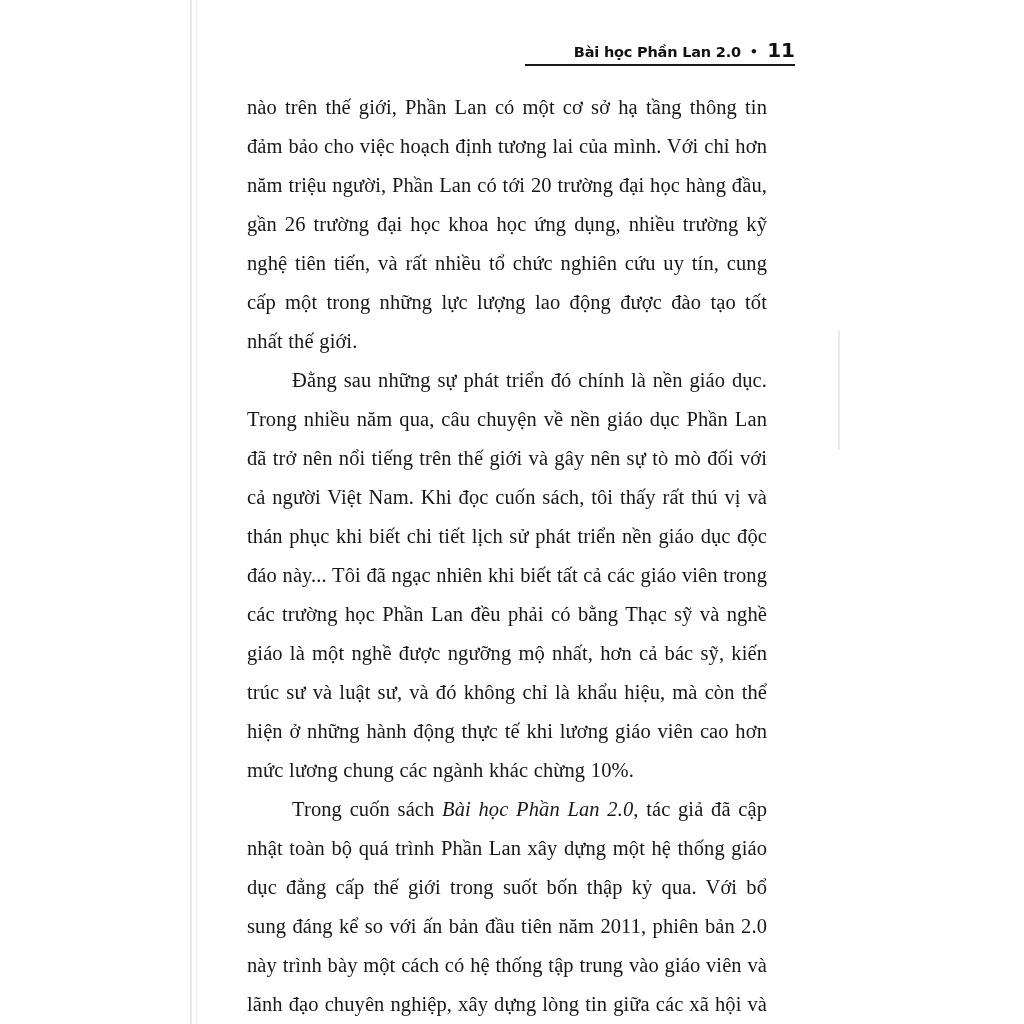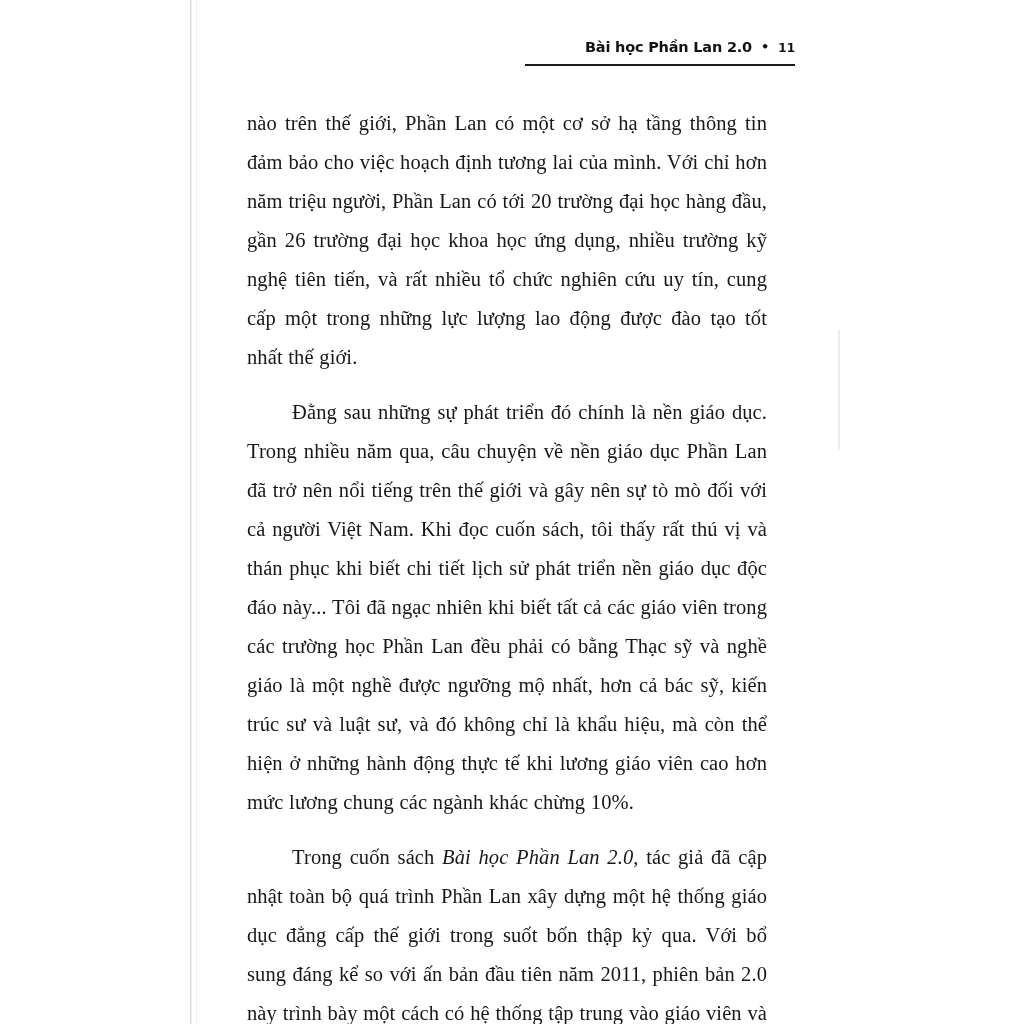--- a/index.html
+++ b/index.html
@@ -79,21 +79,21 @@
     font-weight: bold;
     font-size: 13px;
     color: #111;
     padding: 0 9px;
     position: relative;
     top: -1px;
   }
   .running-head .rh-page {
     font-family: "DejaVu Sans", sans-serif;
     font-weight: bold;
-    font-size: 12px;
+    font-size: 20px;
     color: #111;
   }
   .rule {
     position: absolute;
     top: 64px;
     left: 320px;
     width: 270px;
     height: 1.5px;
     background: #1a1a1a;
   }
@@ -106,21 +106,21 @@
     width: 520px;
     font-family: "Liberation Serif", serif;
     font-size: 20.5px;
     line-height: 39px;
     color: #171717;
     text-align: justify;
     text-justify: inter-word;
     -webkit-font-smoothing: antialiased;
   }
   .body-text p {
-    margin: 16px 0 0 0;
+    margin: 0 0 0 0;
   }
   .body-text p.indent {
     text-indent: 2.2em;
     font-family: Liberation Serif, serif;
   }
   .body-text em {
     font-style: italic;
   }
   
   .body-text {

